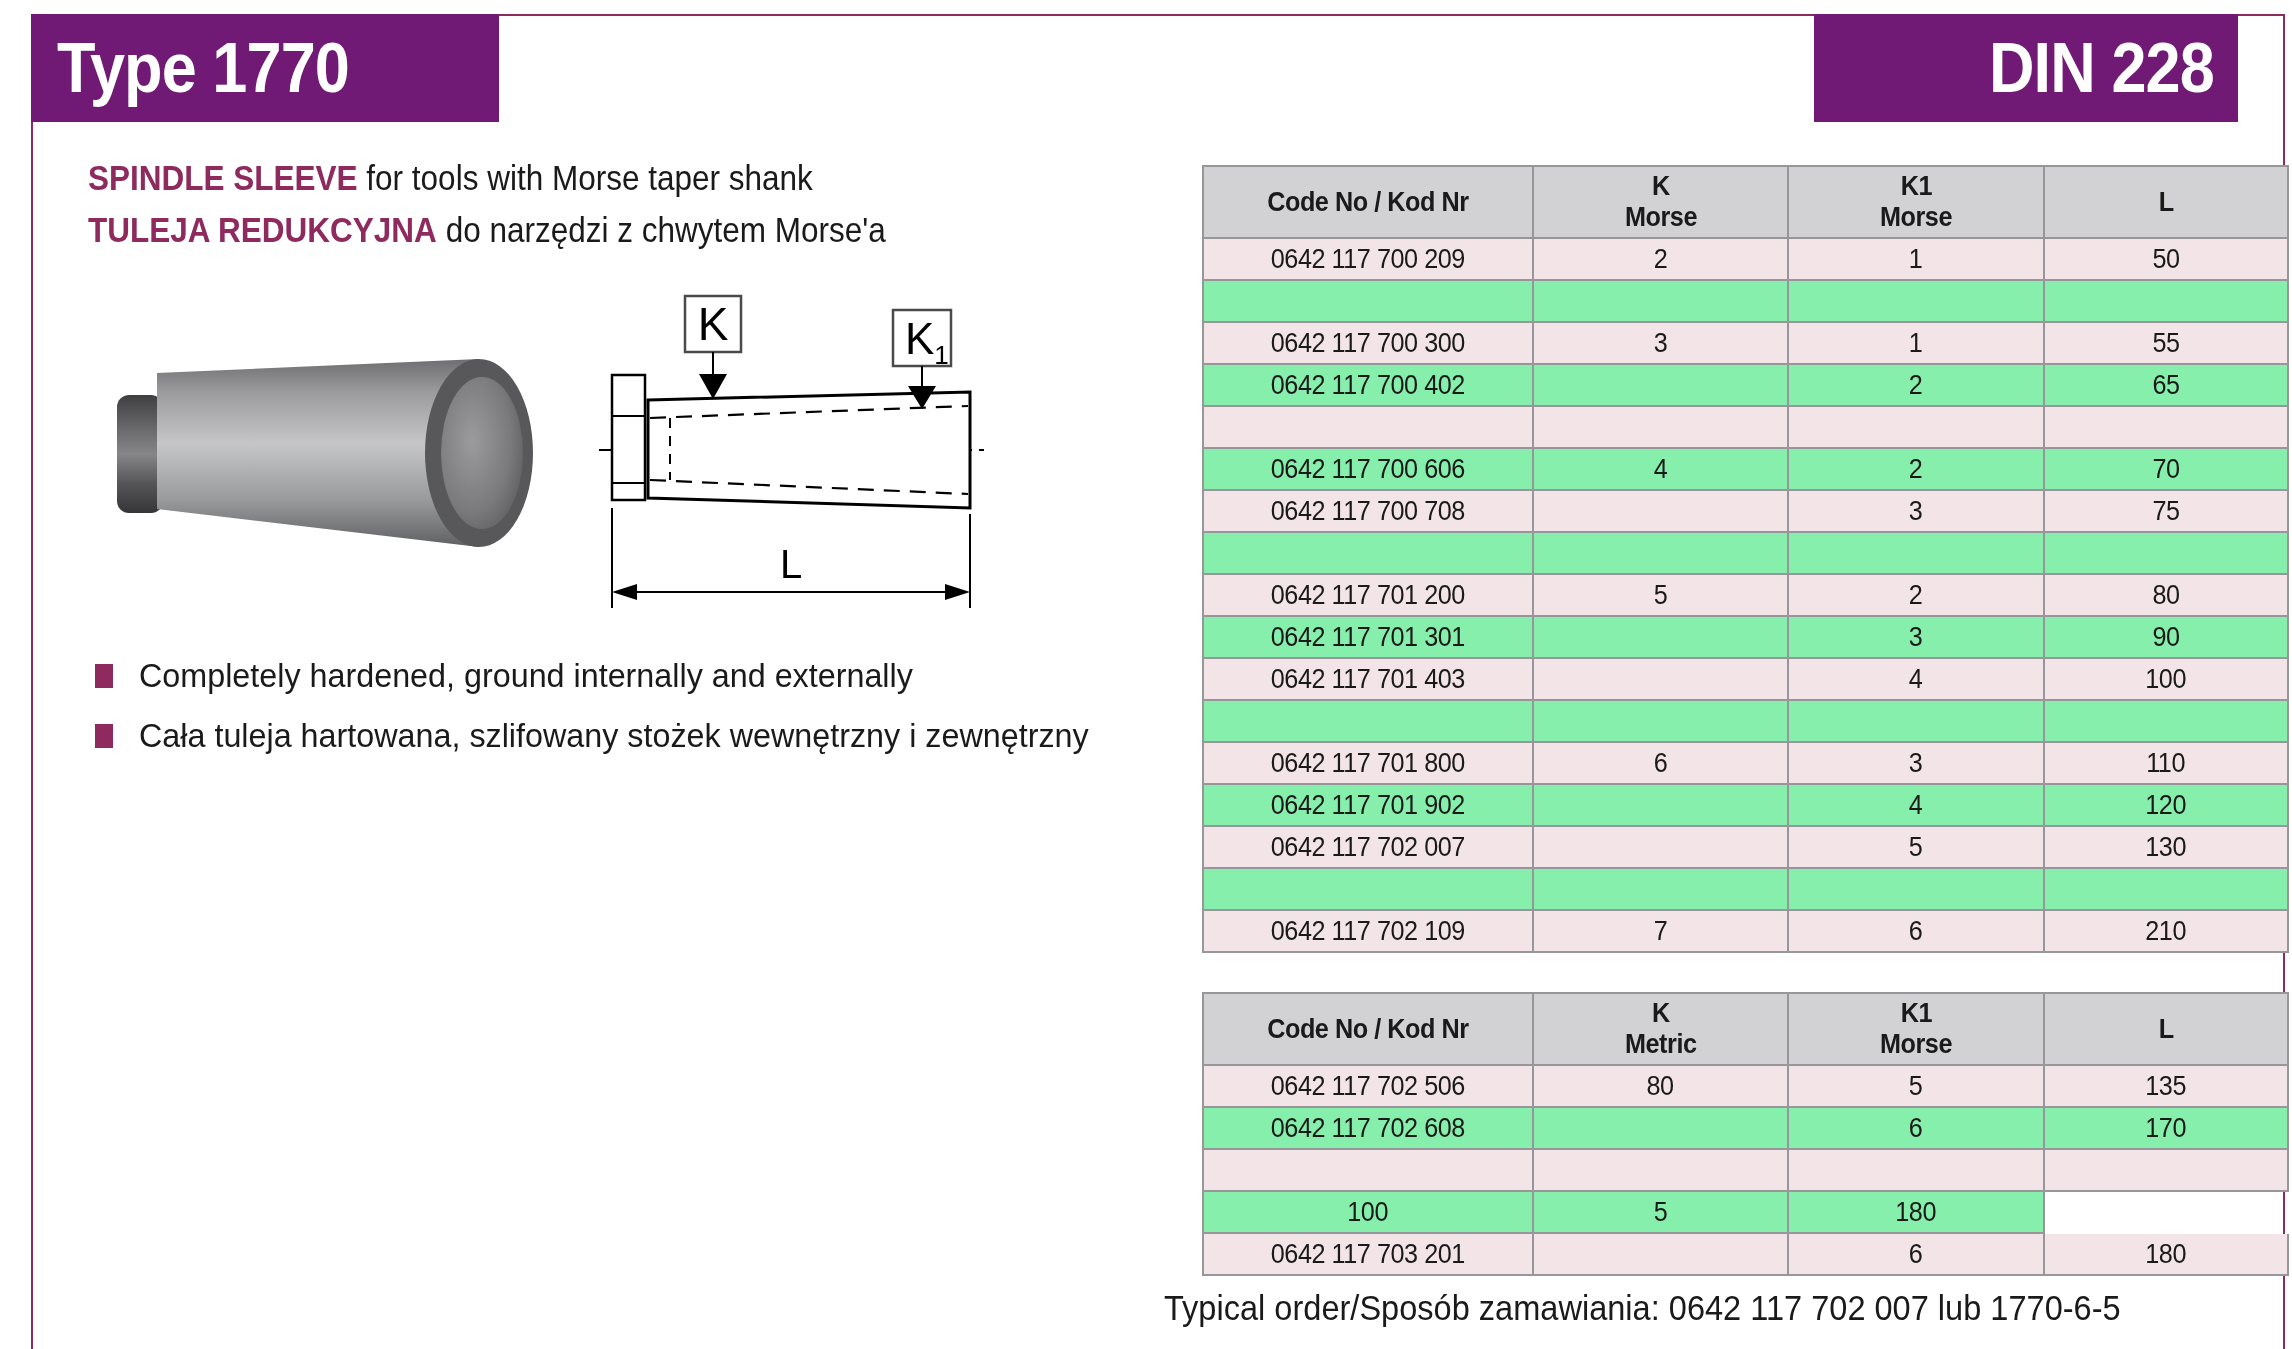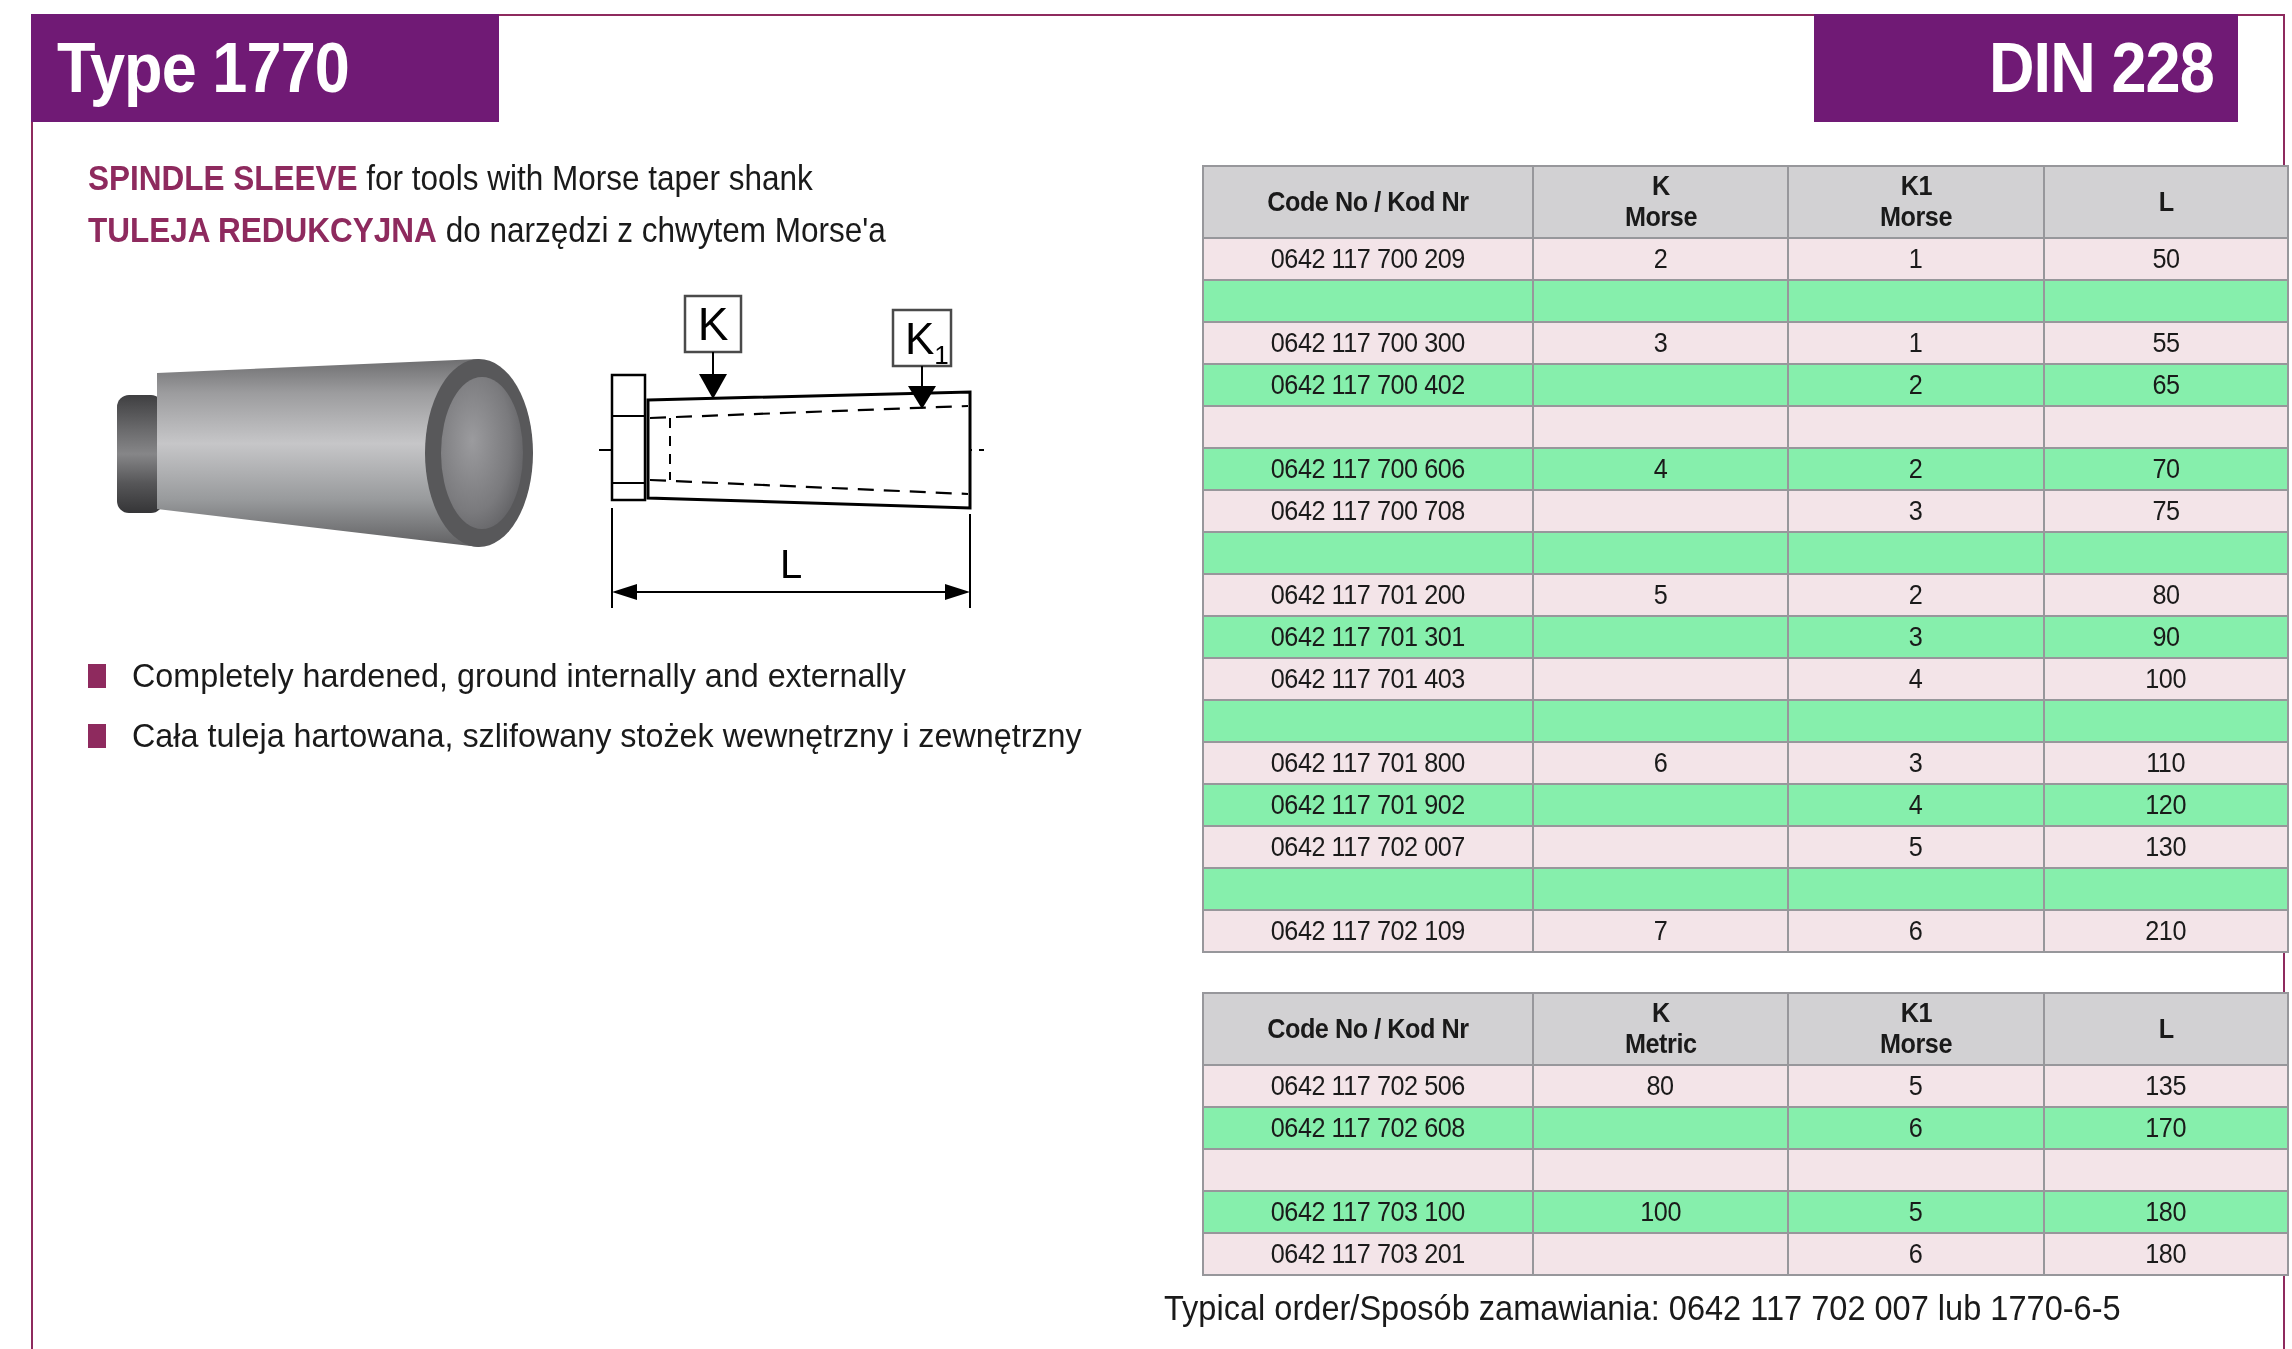--- a/index.html
+++ b/index.html
@@ -20,21 +20,21 @@
   .din-box{left:1814px;width:424px;justify-content:flex-end;padding-right:24px;}
   .cond{display:inline-block;transform:scaleX(.9);transform-origin:0 50%;white-space:nowrap;}
   .cond-c{display:inline-block;transform:scaleX(.9);transform-origin:50% 50%;white-space:nowrap;}
   .cond-r{display:inline-block;transform:scaleX(.9);transform-origin:100% 50%;white-space:nowrap;}
   .subtitle{position:absolute;left:88px;font-size:35px;line-height:1;white-space:nowrap;}
   .subtitle .accent{color:#8e2a5e;font-weight:bold;}
   .sub-en{top:160px;}
   .sub-pl{top:212px;}
   .photo{position:absolute;left:105px;top:295px;}
   .drawing{position:absolute;left:593px;top:278px;}
-  .features{position:absolute;left:88px;top:658px;}
+  .features{position:absolute;left:95px;top:658px;}
   .feature-row{display:flex;align-items:flex-start;margin-bottom:24px;}
   .bullet-sq{width:18px;height:24px;background:#8e2a5e;margin-top:6px;flex:0 0 auto;}
   .feature-text{margin-left:26px;font-size:34px;line-height:1.05;white-space:nowrap;}
   .tbl{
     position:absolute;left:1186px;width:1087px;box-sizing:border-box;
     border-top:2px solid #97979b;border-left:2px solid #97979b;margin-left:16px;
   }
   .trow{display:flex;}
   .tcell{
     box-sizing:border-box;border-right:2px solid #97979b;border-bottom:2px solid #97979b;
@@ -457,23 +457,20 @@
         </div>
         <div class="tcell">
           <span class="cond-c"></span>
         </div>
         <div class="tcell">
           <span class="cond-c"></span>
         </div>
       </div>
       <div class="trow even">
         <div class="tcell">
-          <span class="cond-c">0642 117 703 100</span>
-        </div>
-        <div class="tcell">
           <span class="cond-c">100</span>
         </div>
         <div class="tcell">
           <span class="cond-c">5</span>
         </div>
         <div class="tcell">
           <span class="cond-c">180</span>
         </div>
       </div>
       <div class="trow odd">

